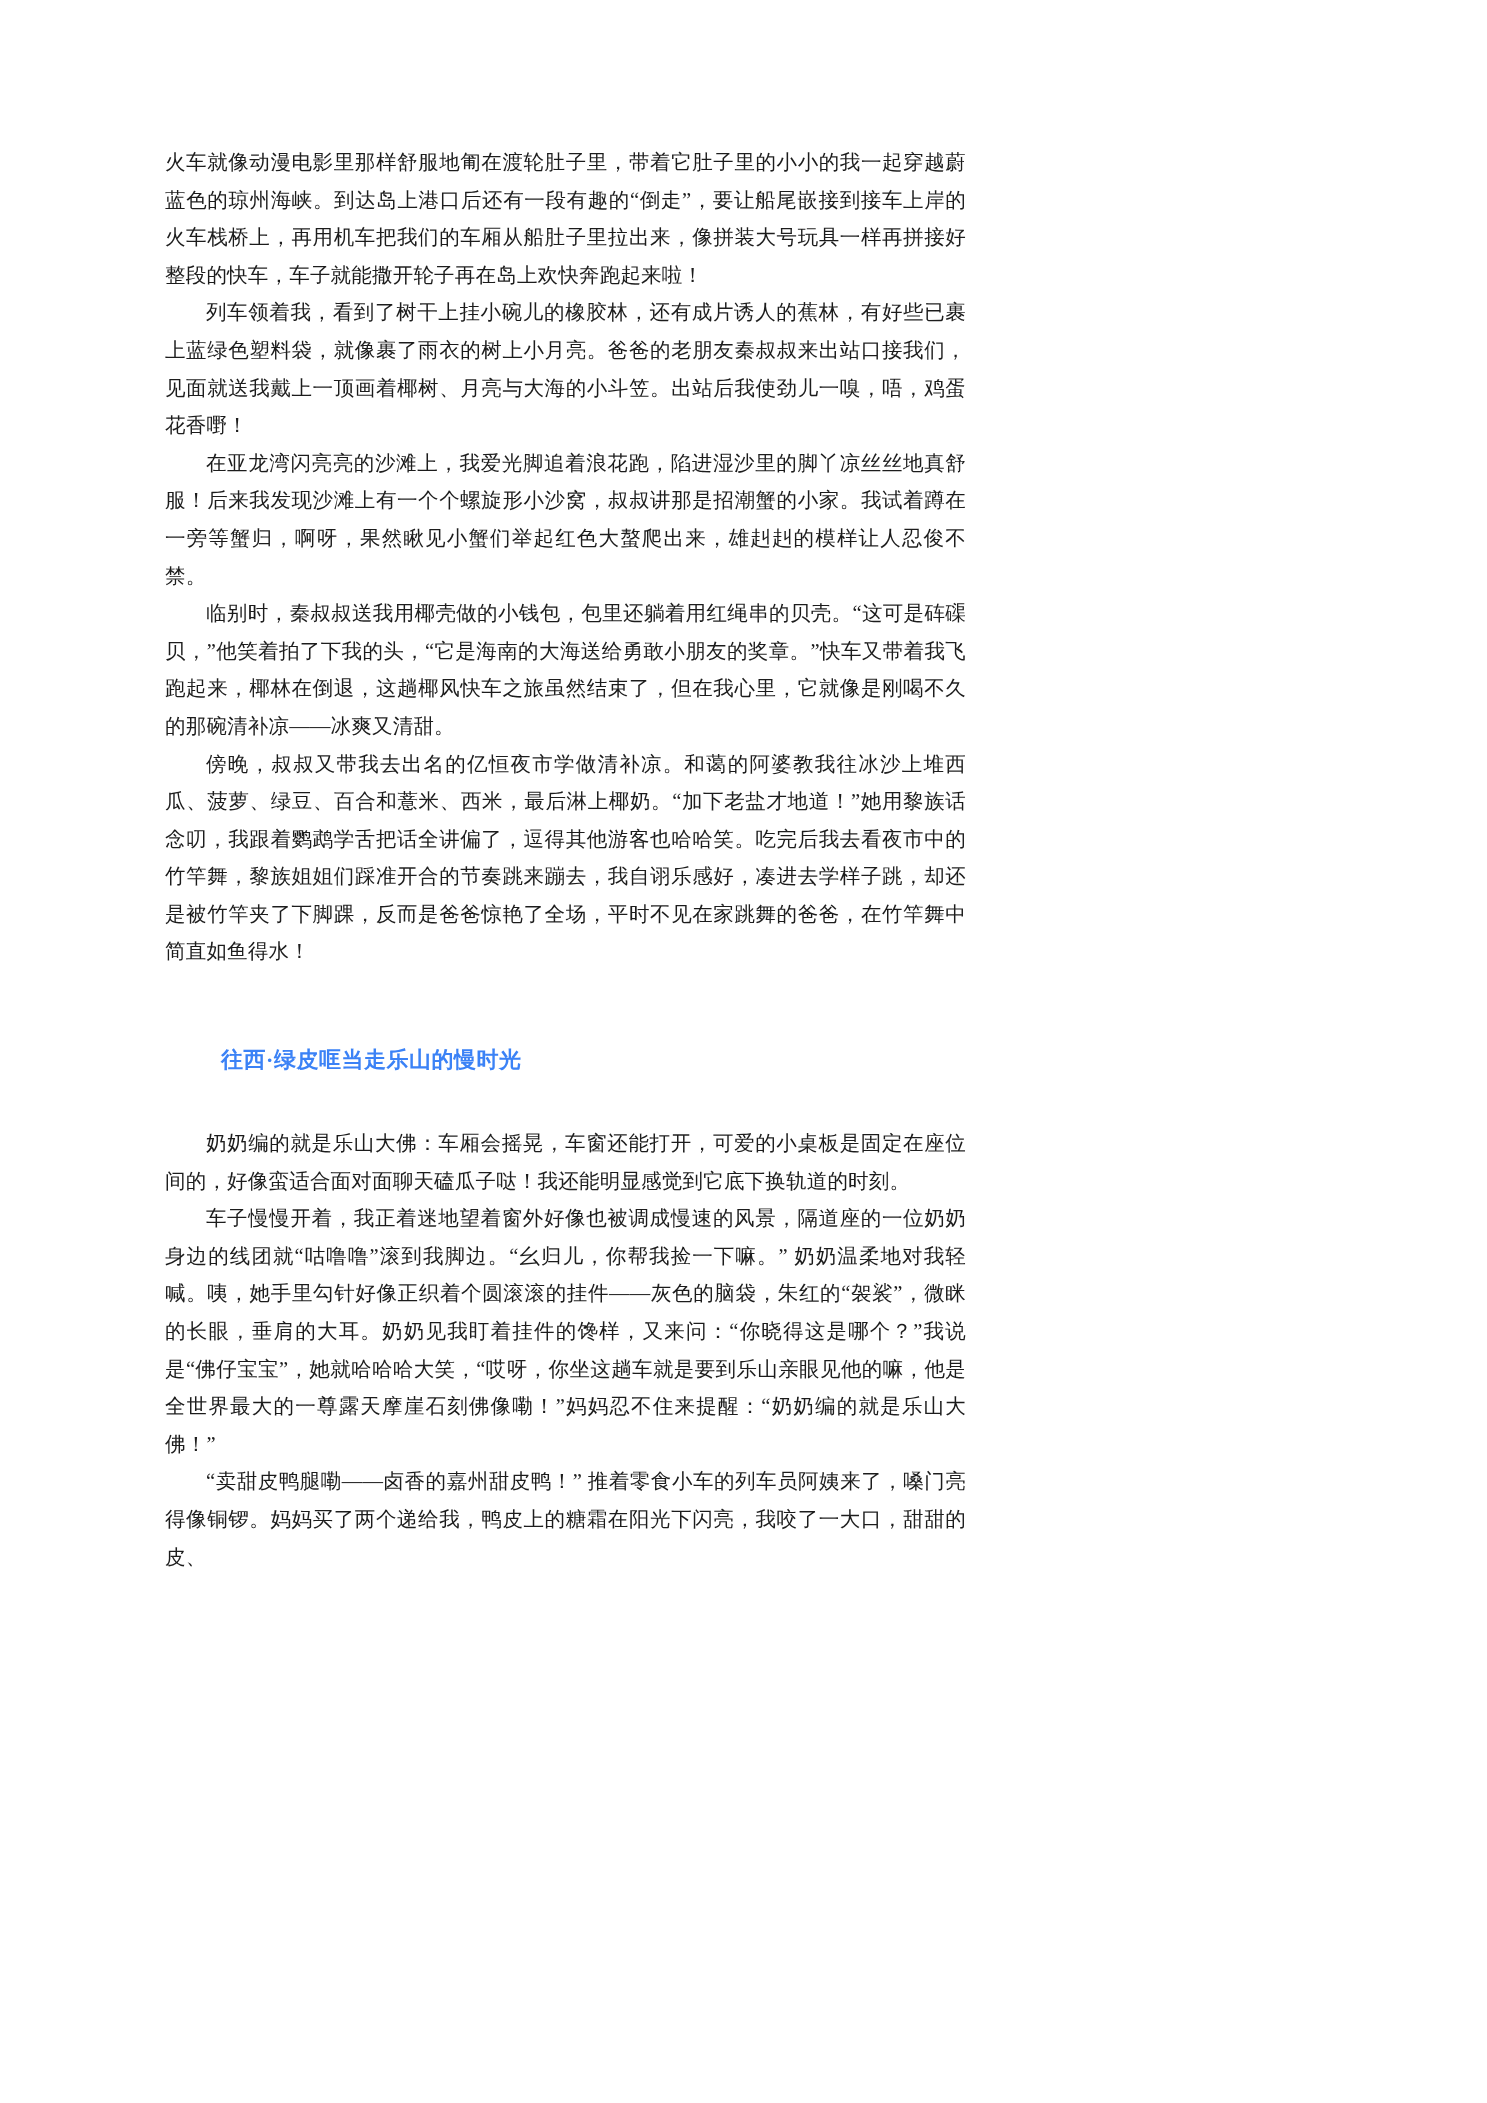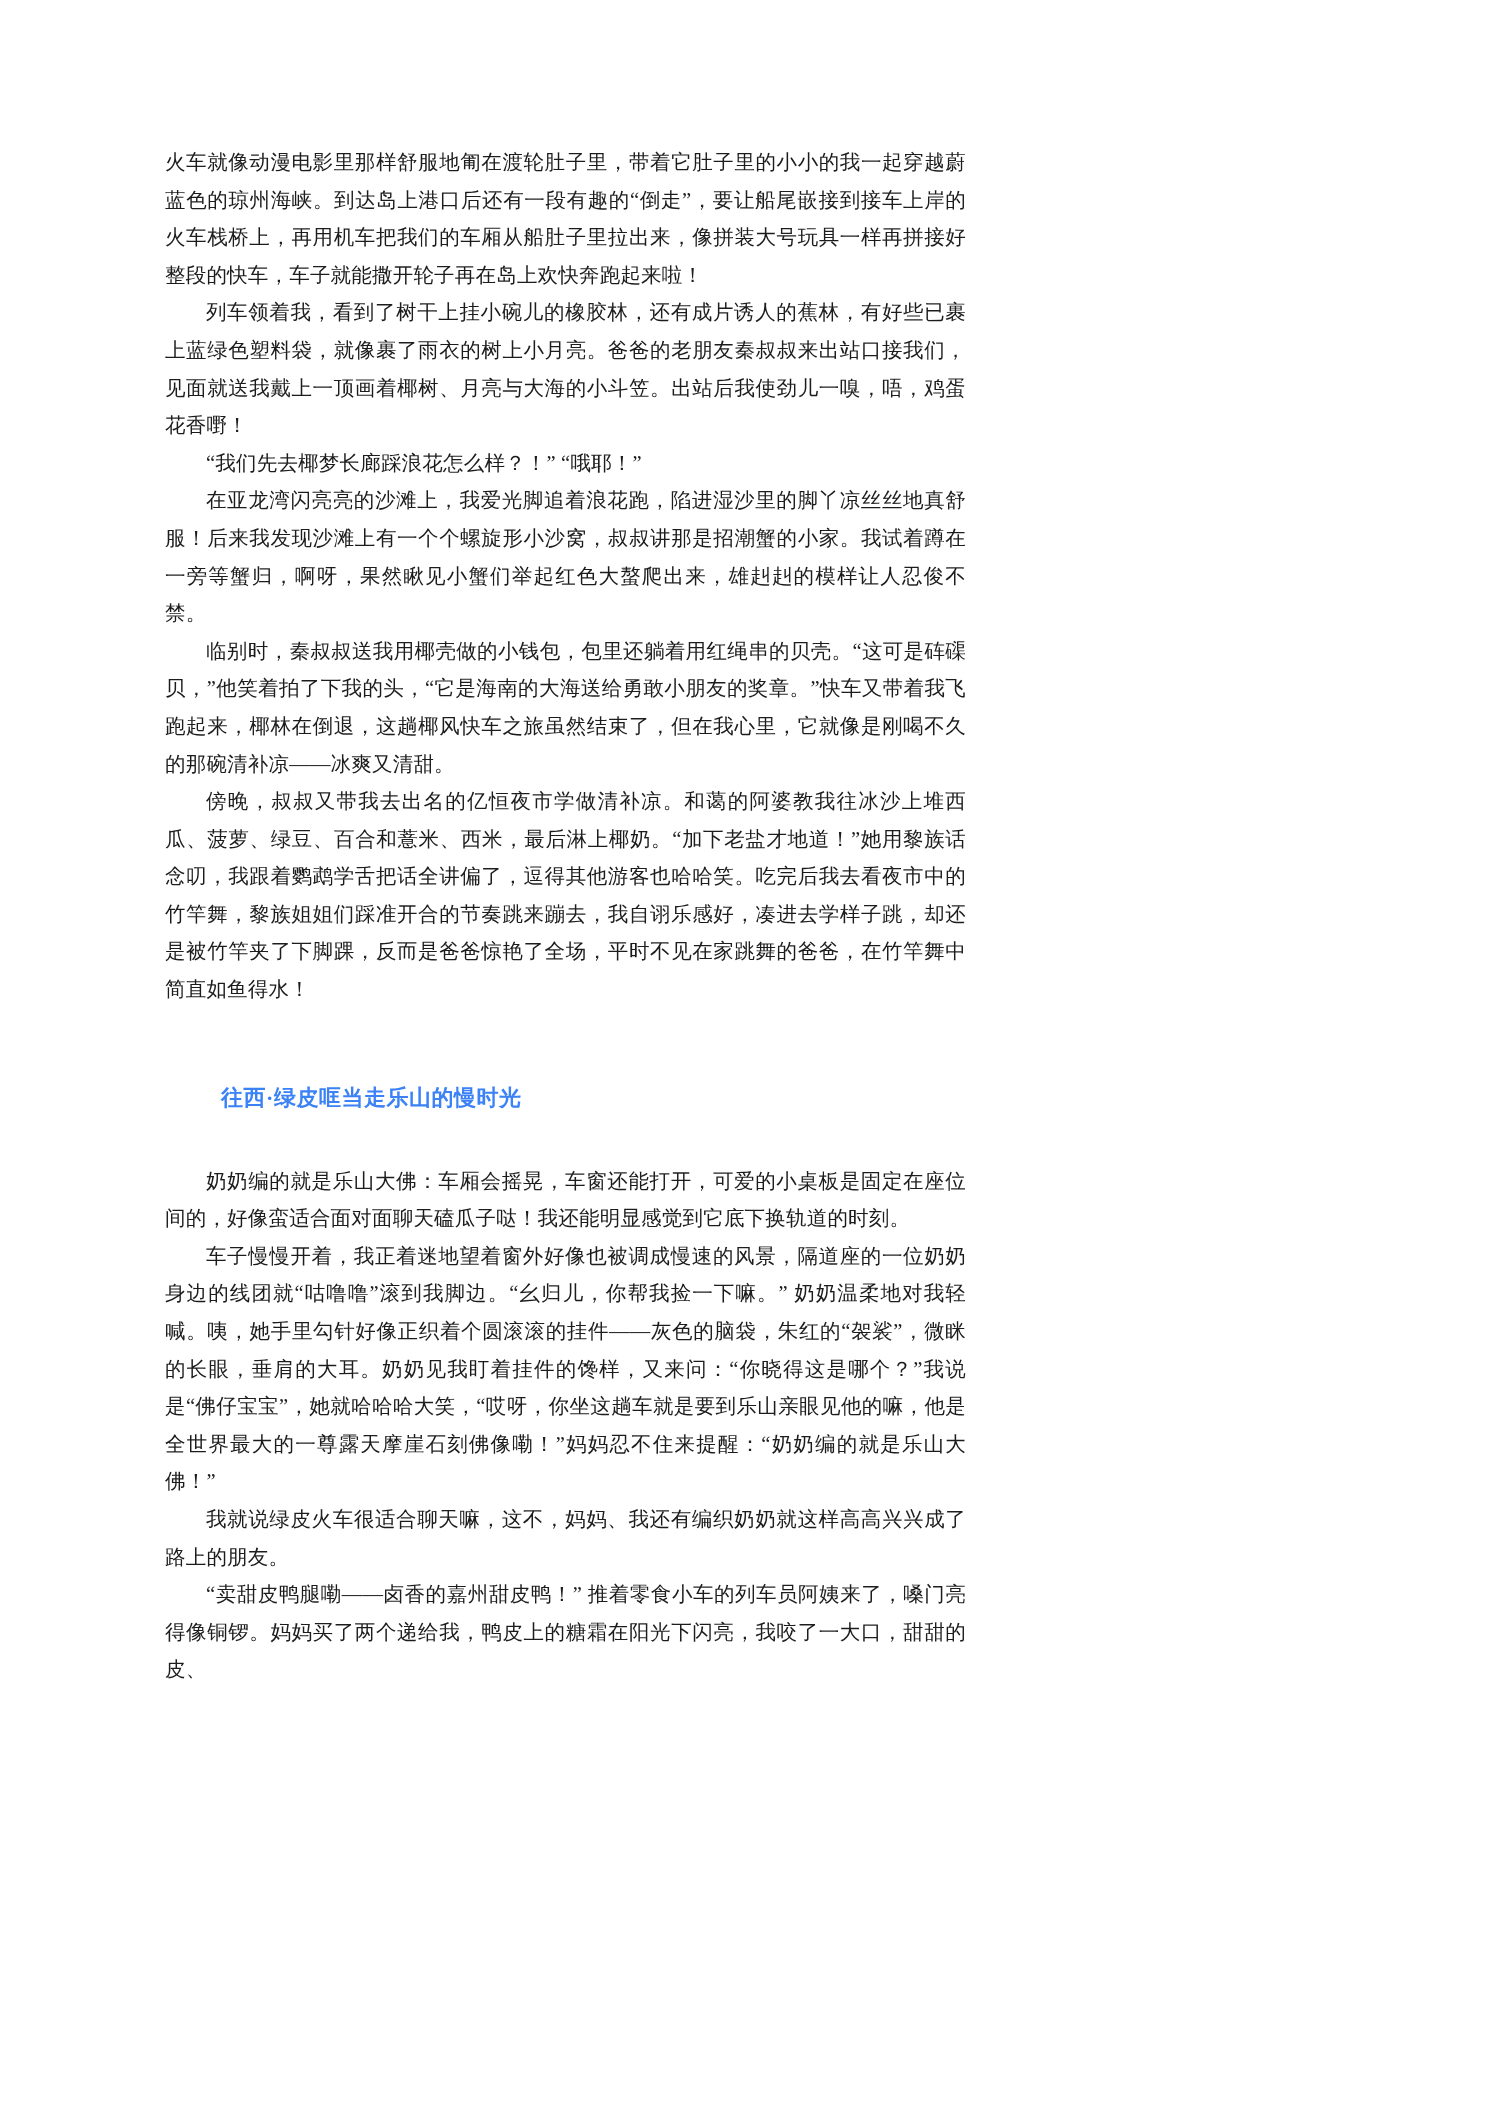--- a/index.html
+++ b/index.html
@@ -50,25 +50,23 @@
     letter-spacing: 0.5px;
   }
 </style>
 </head>
 <body>
 
 <div class="page">
   <div class="text-column">
     <p class="para no-indent">火车就像动漫电影里那样舒服地匍在渡轮肚子里，带着它肚子里的小小的我一起穿越蔚蓝色的琼州海峡。到达岛上港口后还有一段有趣的“倒走”，要让船尾嵌接到接车上岸的火车栈桥上，再用机车把我们的车厢从船肚子里拉出来，像拼装大号玩具一样再拼接好整段的快车，车子就能撒开轮子再在岛上欢快奔跑起来啦！</p>
     <p class="para">列车领着我，看到了树干上挂小碗儿的橡胶林，还有成片诱人的蕉林，有好些已裹上蓝绿色塑料袋，就像裹了雨衣的树上小月亮。爸爸的老朋友秦叔叔来出站口接我们，见面就送我戴上一顶画着椰树、月亮与大海的小斗笠。出站后我使劲儿一嗅，唔，鸡蛋花香嘢！</p>
-    <p class="para">“我们先去椰梦长廊踩浪花怎么样？！” “哦耶！”</p>
     <p class="para">在亚龙湾闪亮亮的沙滩上，我爱光脚追着浪花跑，陷进湿沙里的脚丫凉丝丝地真舒服！后来我发现沙滩上有一个个螺旋形小沙窝，叔叔讲那是招潮蟹的小家。我试着蹲在一旁等蟹归，啊呀，果然瞅见小蟹们举起红色大螯爬出来，雄赳赳的模样让人忍俊不禁。</p>
     <p class="para">临别时，秦叔叔送我用椰壳做的小钱包，包里还躺着用红绳串的贝壳。“这可是砗磲贝，”他笑着拍了下我的头，“它是海南的大海送给勇敢小朋友的奖章。”快车又带着我飞跑起来，椰林在倒退，这趟椰风快车之旅虽然结束了，但在我心里，它就像是刚喝不久的那碗清补凉——冰爽又清甜。</p>
     <p class="para">傍晚，叔叔又带我去出名的亿恒夜市学做清补凉。和蔼的阿婆教我往冰沙上堆西瓜、菠萝、绿豆、百合和薏米、西米，最后淋上椰奶。“加下老盐才地道！”她用黎族话念叨，我跟着鹦鹉学舌把话全讲偏了，逗得其他游客也哈哈笑。吃完后我去看夜市中的竹竿舞，黎族姐姐们踩准开合的节奏跳来蹦去，我自诩乐感好，凑进去学样子跳，却还是被竹竿夹了下脚踝，反而是爸爸惊艳了全场，平时不见在家跳舞的爸爸，在竹竿舞中简直如鱼得水！</p>
 
     <h2 class="section-heading">往西·绿皮哐当走乐山的慢时光</h2>
 
     <p class="para">奶奶编的就是乐山大佛：车厢会摇晃，车窗还能打开，可爱的小桌板是固定在座位间的，好像蛮适合面对面聊天磕瓜子哒！我还能明显感觉到它底下换轨道的时刻。</p>
     <p class="para">车子慢慢开着，我正着迷地望着窗外好像也被调成慢速的风景，隔道座的一位奶奶身边的线团就“咕噜噜”滚到我脚边。“幺归儿，你帮我捡一下嘛。” 奶奶温柔地对我轻喊。咦，她手里勾针好像正织着个圆滚滚的挂件——灰色的脑袋，朱红的“袈裟”，微眯的长眼，垂肩的大耳。奶奶见我盯着挂件的馋样，又来问：“你晓得这是哪个？”我说是“佛仔宝宝”，她就哈哈哈大笑，“哎呀，你坐这趟车就是要到乐山亲眼见他的嘛，他是全世界最大的一尊露天摩崖石刻佛像嘞！”妈妈忍不住来提醒：“奶奶编的就是乐山大佛！”</p>
-    <p class="para">我就说绿皮火车很适合聊天嘛，这不，妈妈、我还有编织奶奶就这样高高兴兴成了路上的朋友。</p>
     <p class="para">“卖甜皮鸭腿嘞——卤香的嘉州甜皮鸭！” 推着零食小车的列车员阿姨来了，嗓门亮得像铜锣。妈妈买了两个递给我，鸭皮上的糖霜在阳光下闪亮，我咬了一大口，甜甜的皮、</p>
   </div>
 </div>
 
 </body></html>

